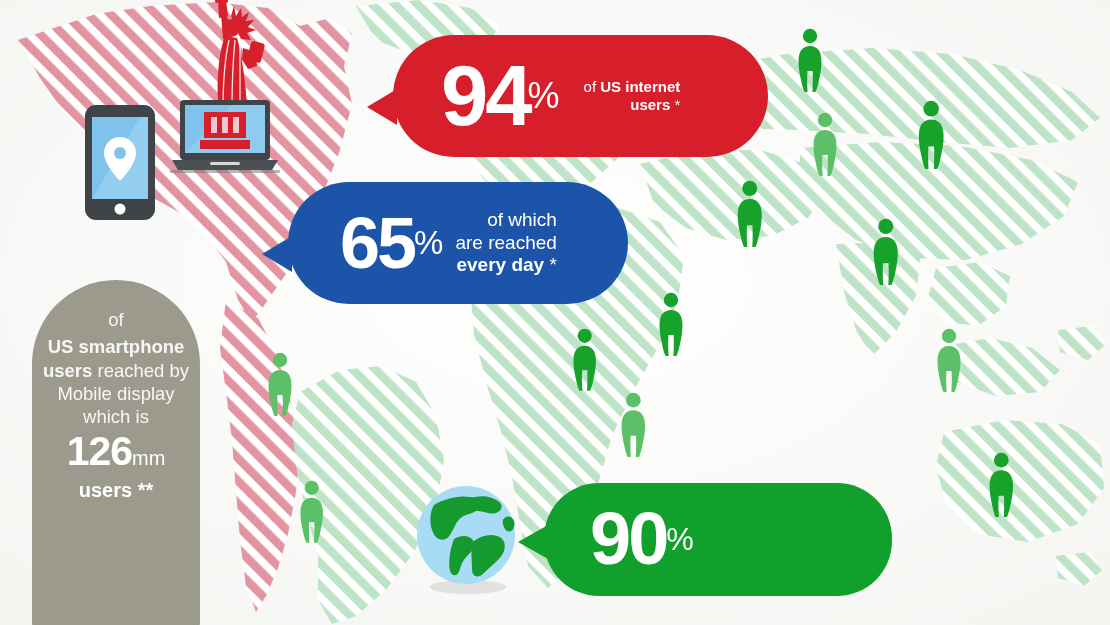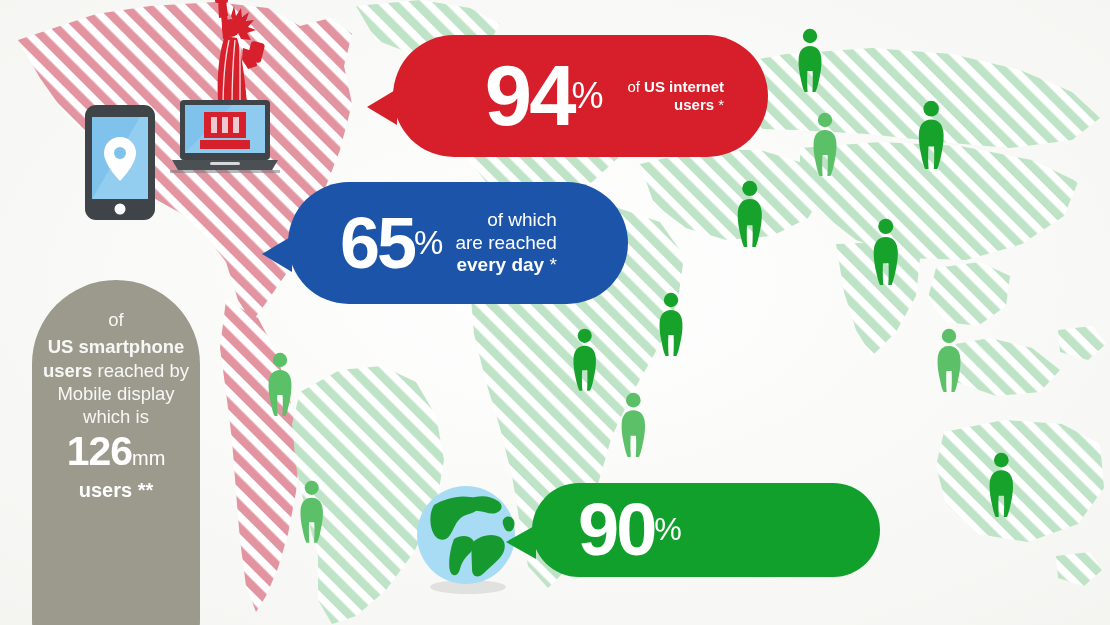--- a/index.html
+++ b/index.html
@@ -24,21 +24,21 @@
     font-weight:bold;color:#fff;line-height:.84;letter-spacing:-3px;
     font-family:"Liberation Sans",sans-serif;
   }
   .pct{color:#fff;font-weight:normal;letter-spacing:0;}
   .ctext{color:#fff;line-height:1.18;}
   .ctext b{font-weight:bold;}
 
   
   #callout-red{
     left:393px;top:35px;width:375px;height:122px;
-    background:#d61f2b;border-radius:61px;padding-left:48px;justify-content:center;
+    background:#d61f2b;border-radius:61px;padding-left:48px;
   }
   #callout-red .tail{
     left:-26px;top:54px;
     border-top:18px solid transparent;border-bottom:18px solid transparent;
     border-right:30px solid #d61f2b;
   }
   #callout-red .bignum{font-size:85px;}
   #callout-red .pct{font-size:36px;vertical-align:super;margin-left:-2px;}
   #callout-red .ctext{font-size:15px;margin-left:24px;text-align:right;}
 
@@ -51,21 +51,21 @@
     left:-26px;top:54px;
     border-top:18px solid transparent;border-bottom:18px solid transparent;
     border-right:30px solid #1b54a8;
   }
   #callout-blue .bignum{font-size:72px;}
   #callout-blue .pct{font-size:33px;vertical-align:super;}
   #callout-blue .ctext{font-size:19px;margin-left:12px;text-align:right;}
 
   
   #callout-green{
-    left:532px;top:483px;width:348px;height:94px;
+    left:544px;top:483px;width:348px;height:113px;
     background:#10a02b;border-radius:55px;padding-left:46px;
   }
   #callout-green .tail{
     left:-26px;top:42px;
     border-top:17px solid transparent;border-bottom:17px solid transparent;
     border-right:30px solid #10a02b;
   }
   #callout-green .bignum{font-size:74px;}
   #callout-green .pct{font-size:31px;vertical-align:super;}
   #callout-green .ctext{font-size:19px;margin-left:24px;}

